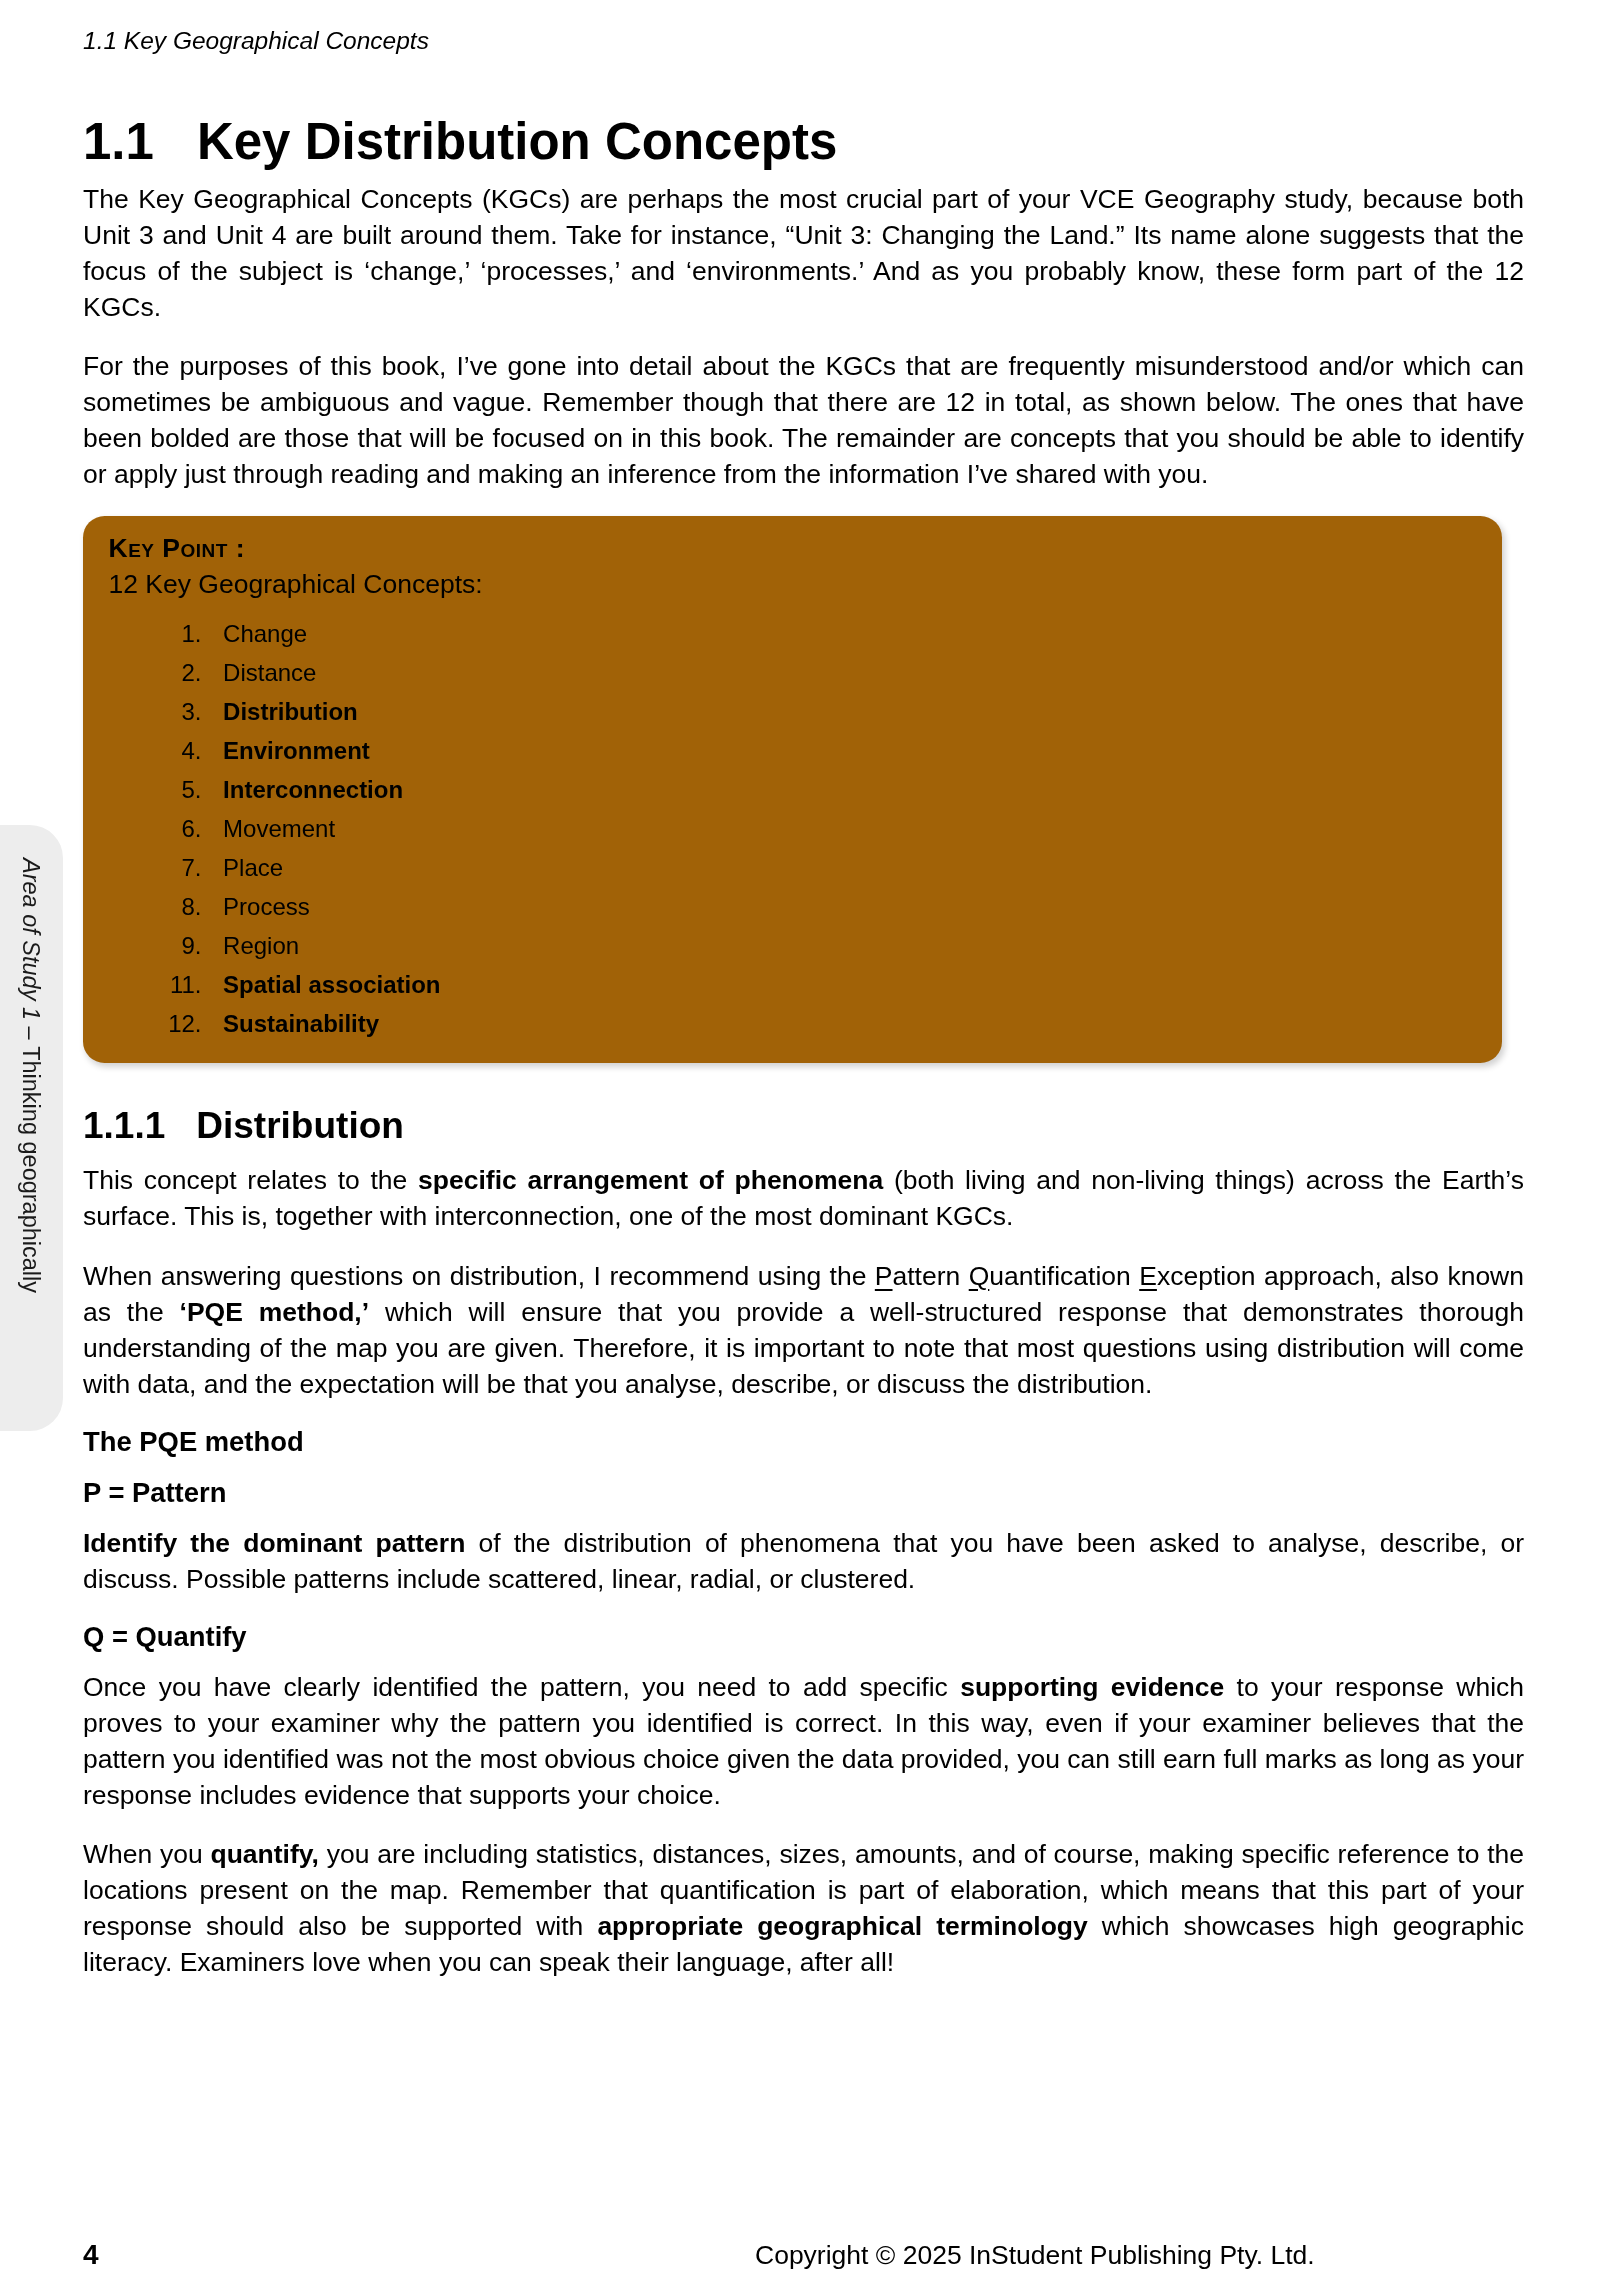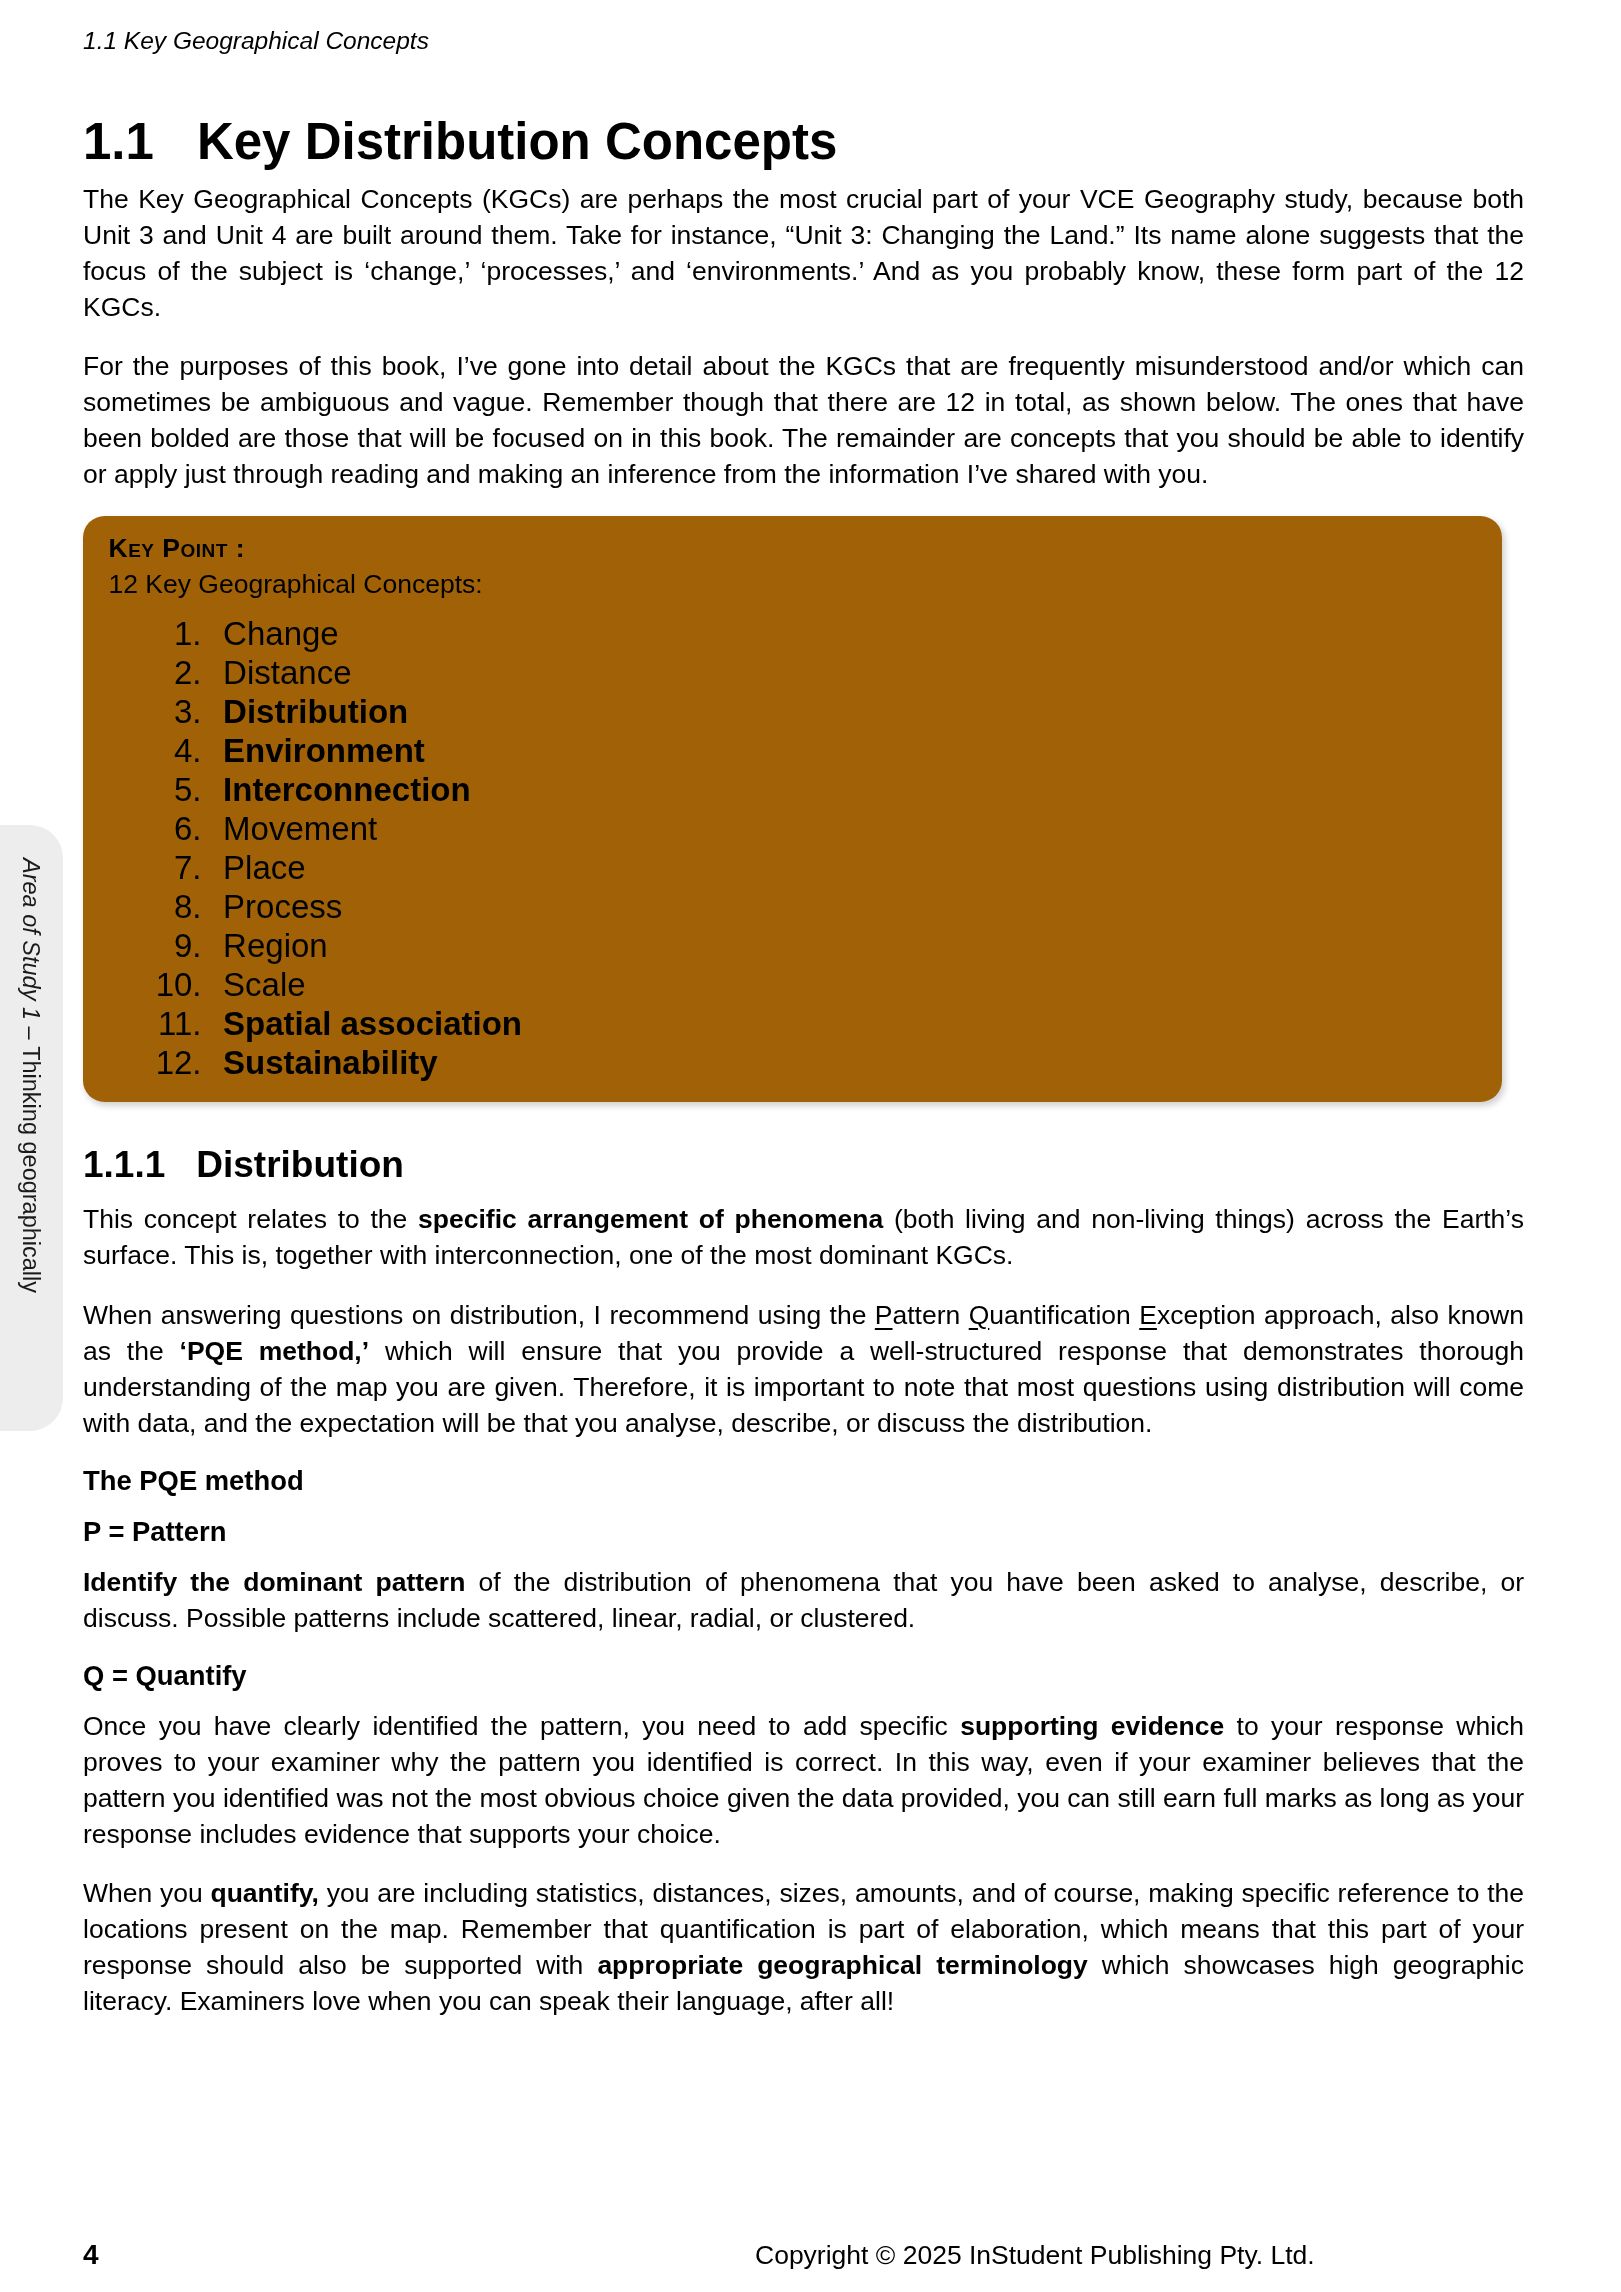--- a/index.html
+++ b/index.html
@@ -67,21 +67,21 @@
     font-size: 26.5px;
     line-height: 31px;
     letter-spacing: 0.5px;
   }
   .kp-subtitle {
     font-size: 26.5px;
     line-height: 36px;
     margin-top: 2px;
   }
   .kp-list { margin-top: 11.8px; }
-  .kp-row { font-size: 33px; line-height: 39px; }
+  .kp-row { font-size: 24px; line-height: 39px; }
   .kp-num {
     display: inline-block;
     width: 93px;
     text-align: right;
   }
   .kp-label { margin-left: 21.6px; }
   .sidebar-tab {
     position: absolute;
     left: -35px;
     top: 825px;
@@ -141,21 +141,20 @@
       <div class="kp-list">
           <div class="kp-row"><span class="kp-num">1.</span><span class="kp-label">Change</span></div>
           <div class="kp-row"><span class="kp-num">2.</span><span class="kp-label">Distance</span></div>
           <div class="kp-row"><span class="kp-num">3.</span><span class="kp-label b">Distribution</span></div>
           <div class="kp-row"><span class="kp-num">4.</span><span class="kp-label b">Environment</span></div>
           <div class="kp-row"><span class="kp-num">5.</span><span class="kp-label b">Interconnection</span></div>
           <div class="kp-row"><span class="kp-num">6.</span><span class="kp-label">Movement</span></div>
           <div class="kp-row"><span class="kp-num">7.</span><span class="kp-label">Place</span></div>
           <div class="kp-row"><span class="kp-num">8.</span><span class="kp-label">Process</span></div>
           <div class="kp-row"><span class="kp-num">9.</span><span class="kp-label">Region</span></div>
-          <div class="kp-row"><span class="kp-num">10.</span><span class="kp-label">Scale</span></div>
           <div class="kp-row"><span class="kp-num">11.</span><span class="kp-label b">Spatial association</span></div>
           <div class="kp-row"><span class="kp-num">12.</span><span class="kp-label b">Sustainability</span></div>
         </div>
     </div>
 
     <h2 class="subsec-title">
       <span class="num">1.1.1</span><span>Distribution</span>
     </h2>
 
     <p class="body-par"><span>This concept relates to the </span><span class="b">specific arrangement of phenomena</span><span> (both living and non-living things) across the Earth’s surface. This is, together with interconnection, one of the most dominant KGCs.</span></p>

